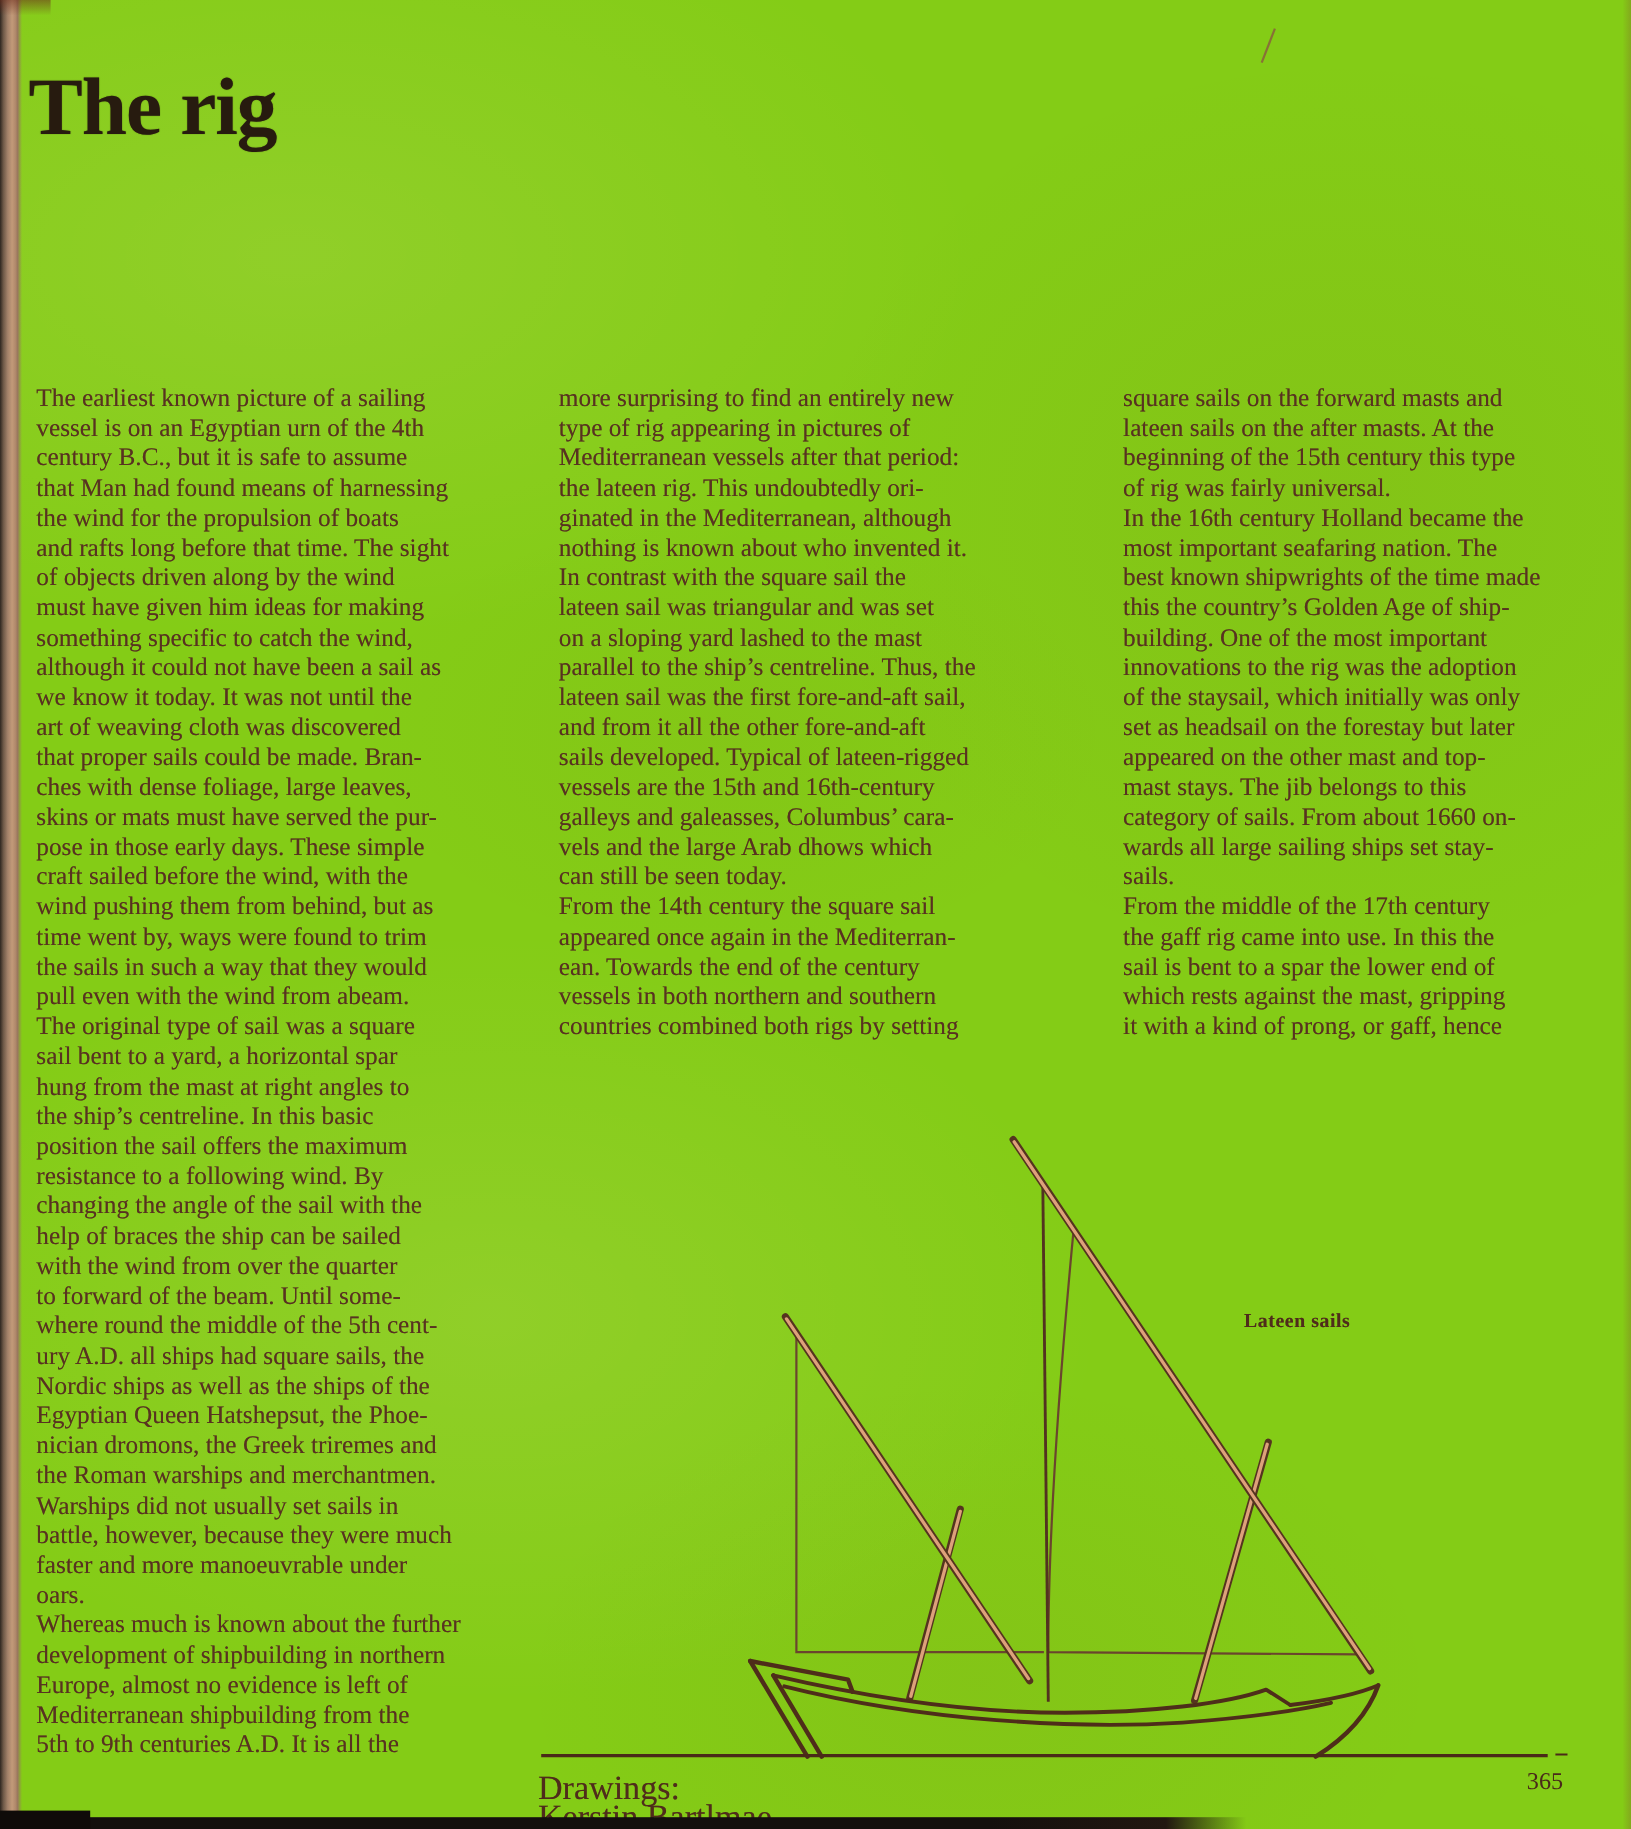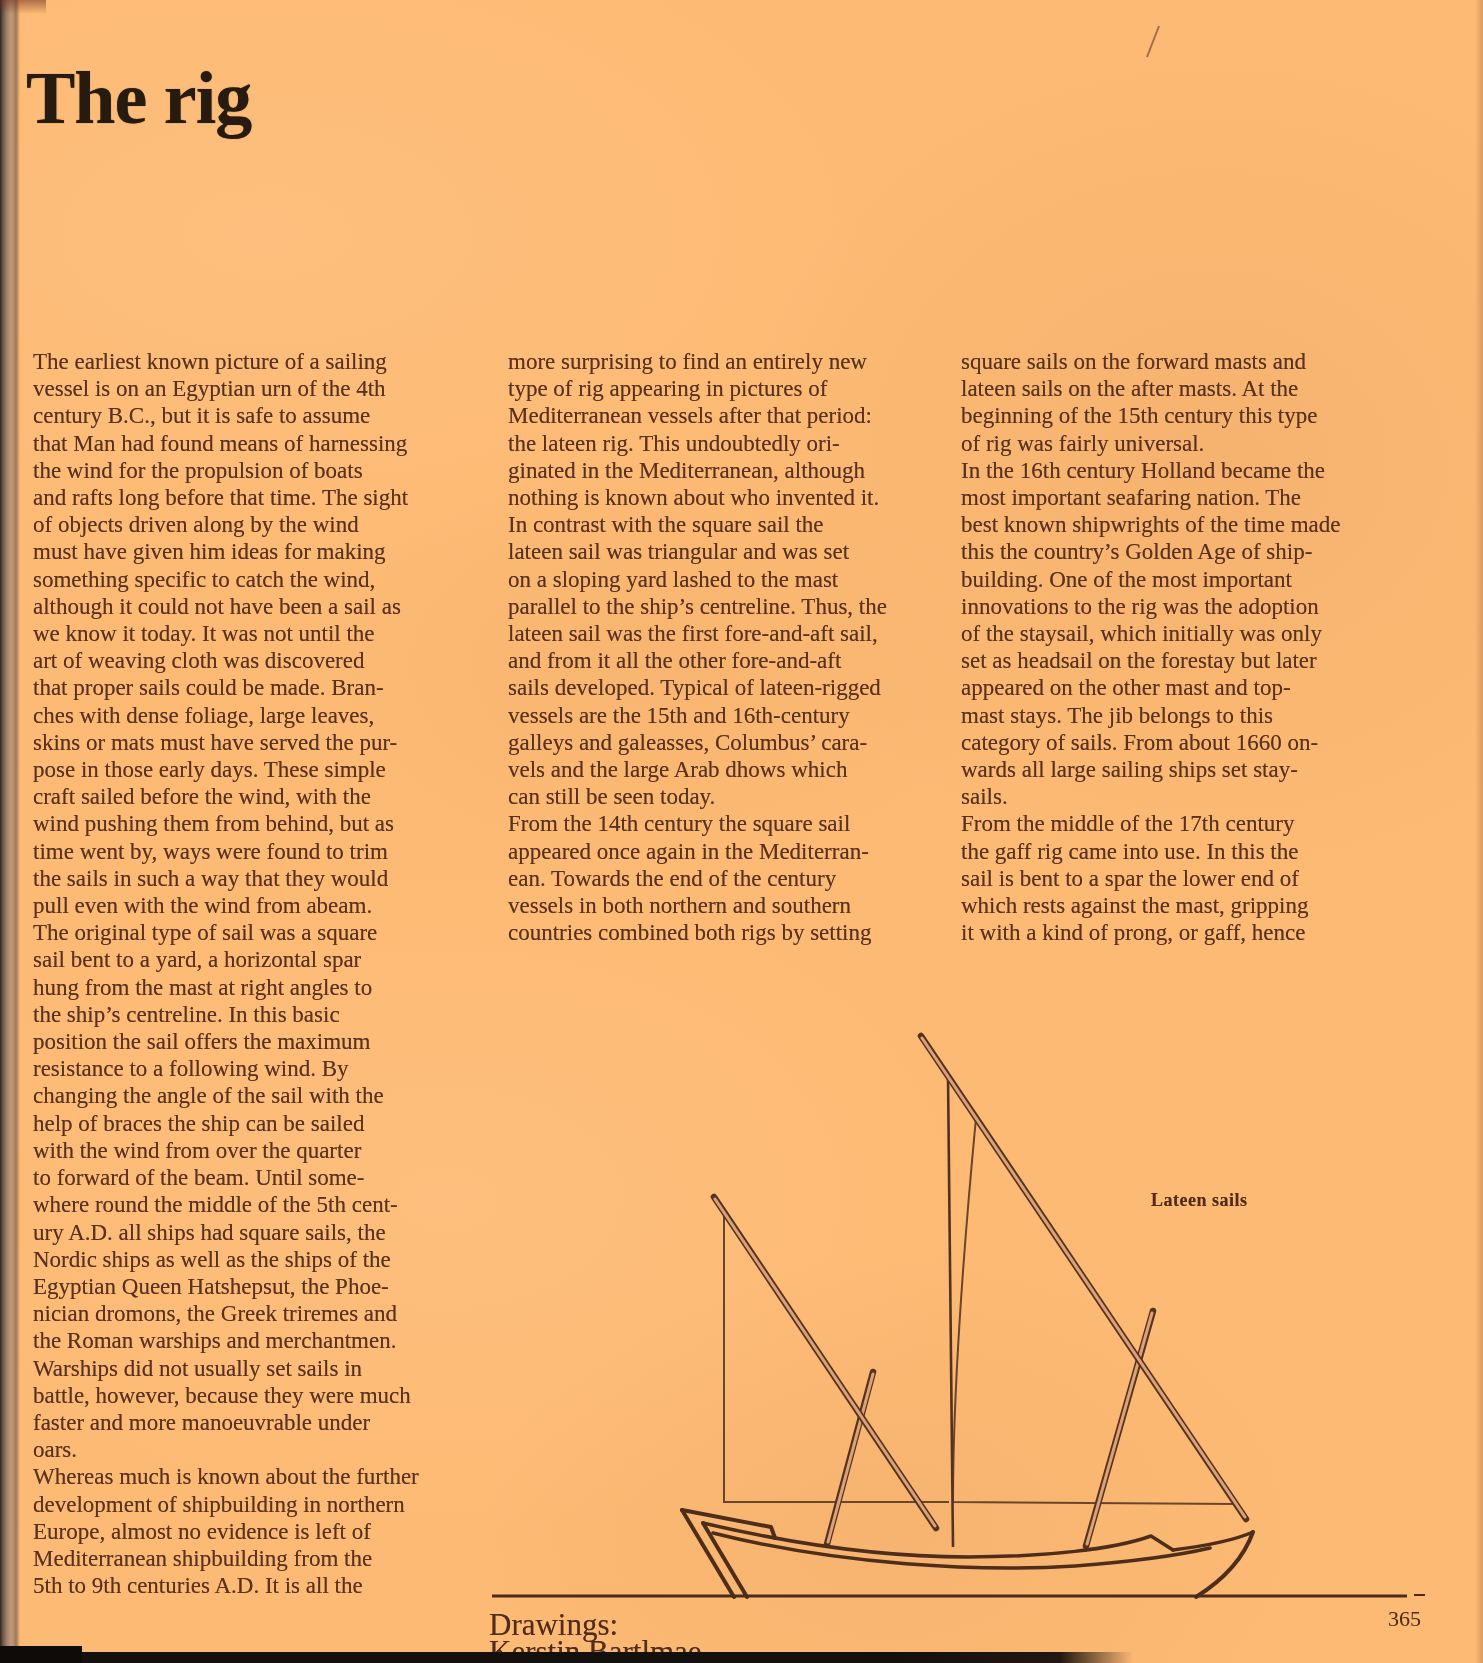--- a/index.html
+++ b/index.html
@@ -1,20 +1,20 @@
 <!DOCTYPE html>
 <html><head>
 <meta charset="utf-8">
 <style>
   html,body{margin:0;padding:0;background:#6b625c;}
   .page{
     position:relative;
     width:1483px;height:1663px;
     overflow:hidden;
-    background-color:#fdba74;
+    background-color:#84cc16;
     font-family:"Liberation Serif","DejaVu Serif",serif;
   }
   .page::before{
     content:"";position:absolute;inset:0;pointer-events:none;
     background:
       radial-gradient(900px 500px at 18% 14%, rgba(255,232,206,0.10), transparent 70%),
       radial-gradient(700px 600px at 82% 28%, rgba(120,60,35,0.06), transparent 70%),
       radial-gradient(800px 500px at 30% 72%, rgba(255,230,205,0.10), transparent 70%),
       radial-gradient(600px 400px at 60% 92%, rgba(120,60,35,0.05), transparent 70%),
       radial-gradient(500px 300px at 45% 40%, rgba(120,60,35,0.04), transparent 70%);
@@ -48,25 +48,25 @@
   }
   .col{
     position:absolute;top:348px;width:462px;
     white-space:pre-line;
     font-size:23px;line-height:27.2px;
     color:#583221;
     text-shadow:0 0 .5px rgba(88,50,33,.55);
   }
   .col-1{left:8px;padding-left:25px;}
   .col-2{left:508px;}
-  .col-3{left:961px;font-family:Liberation Serif, serif;}
+  .col-3{left:1021px;font-family:Liberation Serif, serif;}
   .figure-label{
     position:absolute;left:1131px;top:1190px;
     font-size:18px;font-weight:bold;letter-spacing:.5px;
-    color:#4f2c1b;text-shadow:0 0 .5px rgba(79,44,27,.5);margin-left:20px;
+    color:#4f2c1b;text-shadow:0 0 .5px rgba(79,44,27,.5);
   }
   .credits{
     position:absolute;left:489px;top:1612px;
     font-size:31px;line-height:26.5px;color:#4f2c1b;
     text-shadow:0 0 .5px rgba(79,44,27,.5);
   }
   .page-number{
     position:absolute;left:1388px;top:1606px;
     font-size:22px;color:#4a2a1a;
   }

